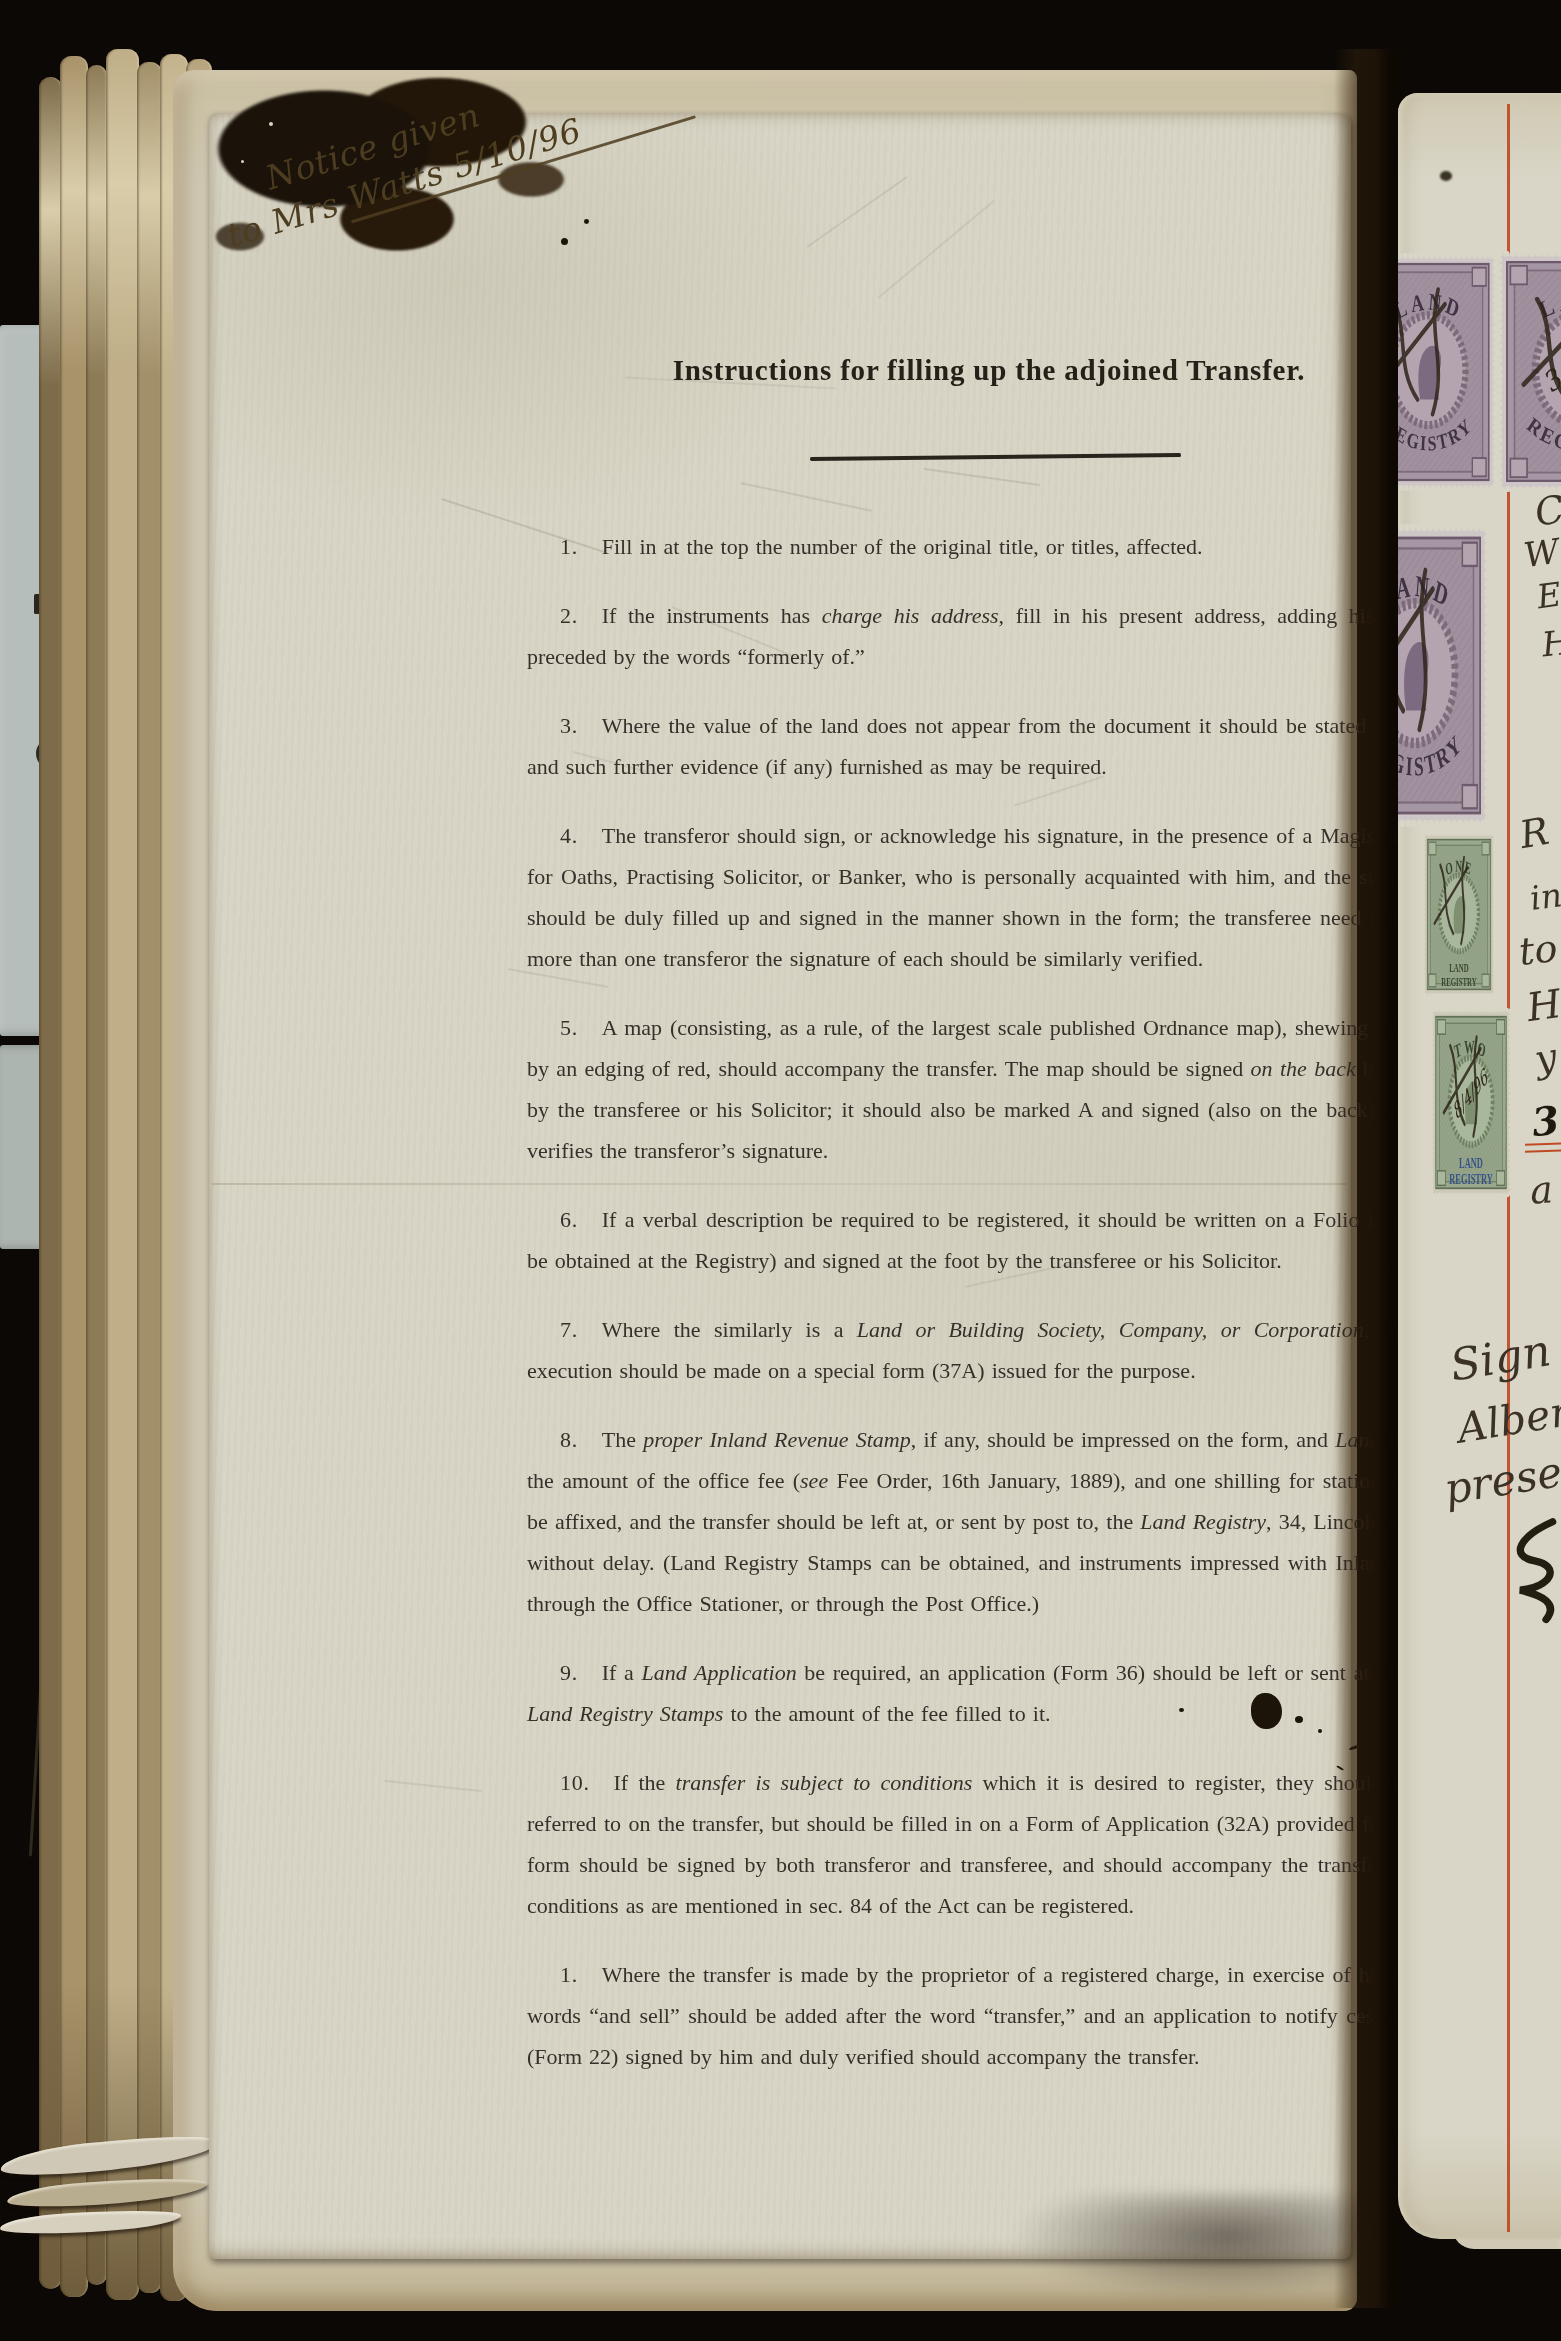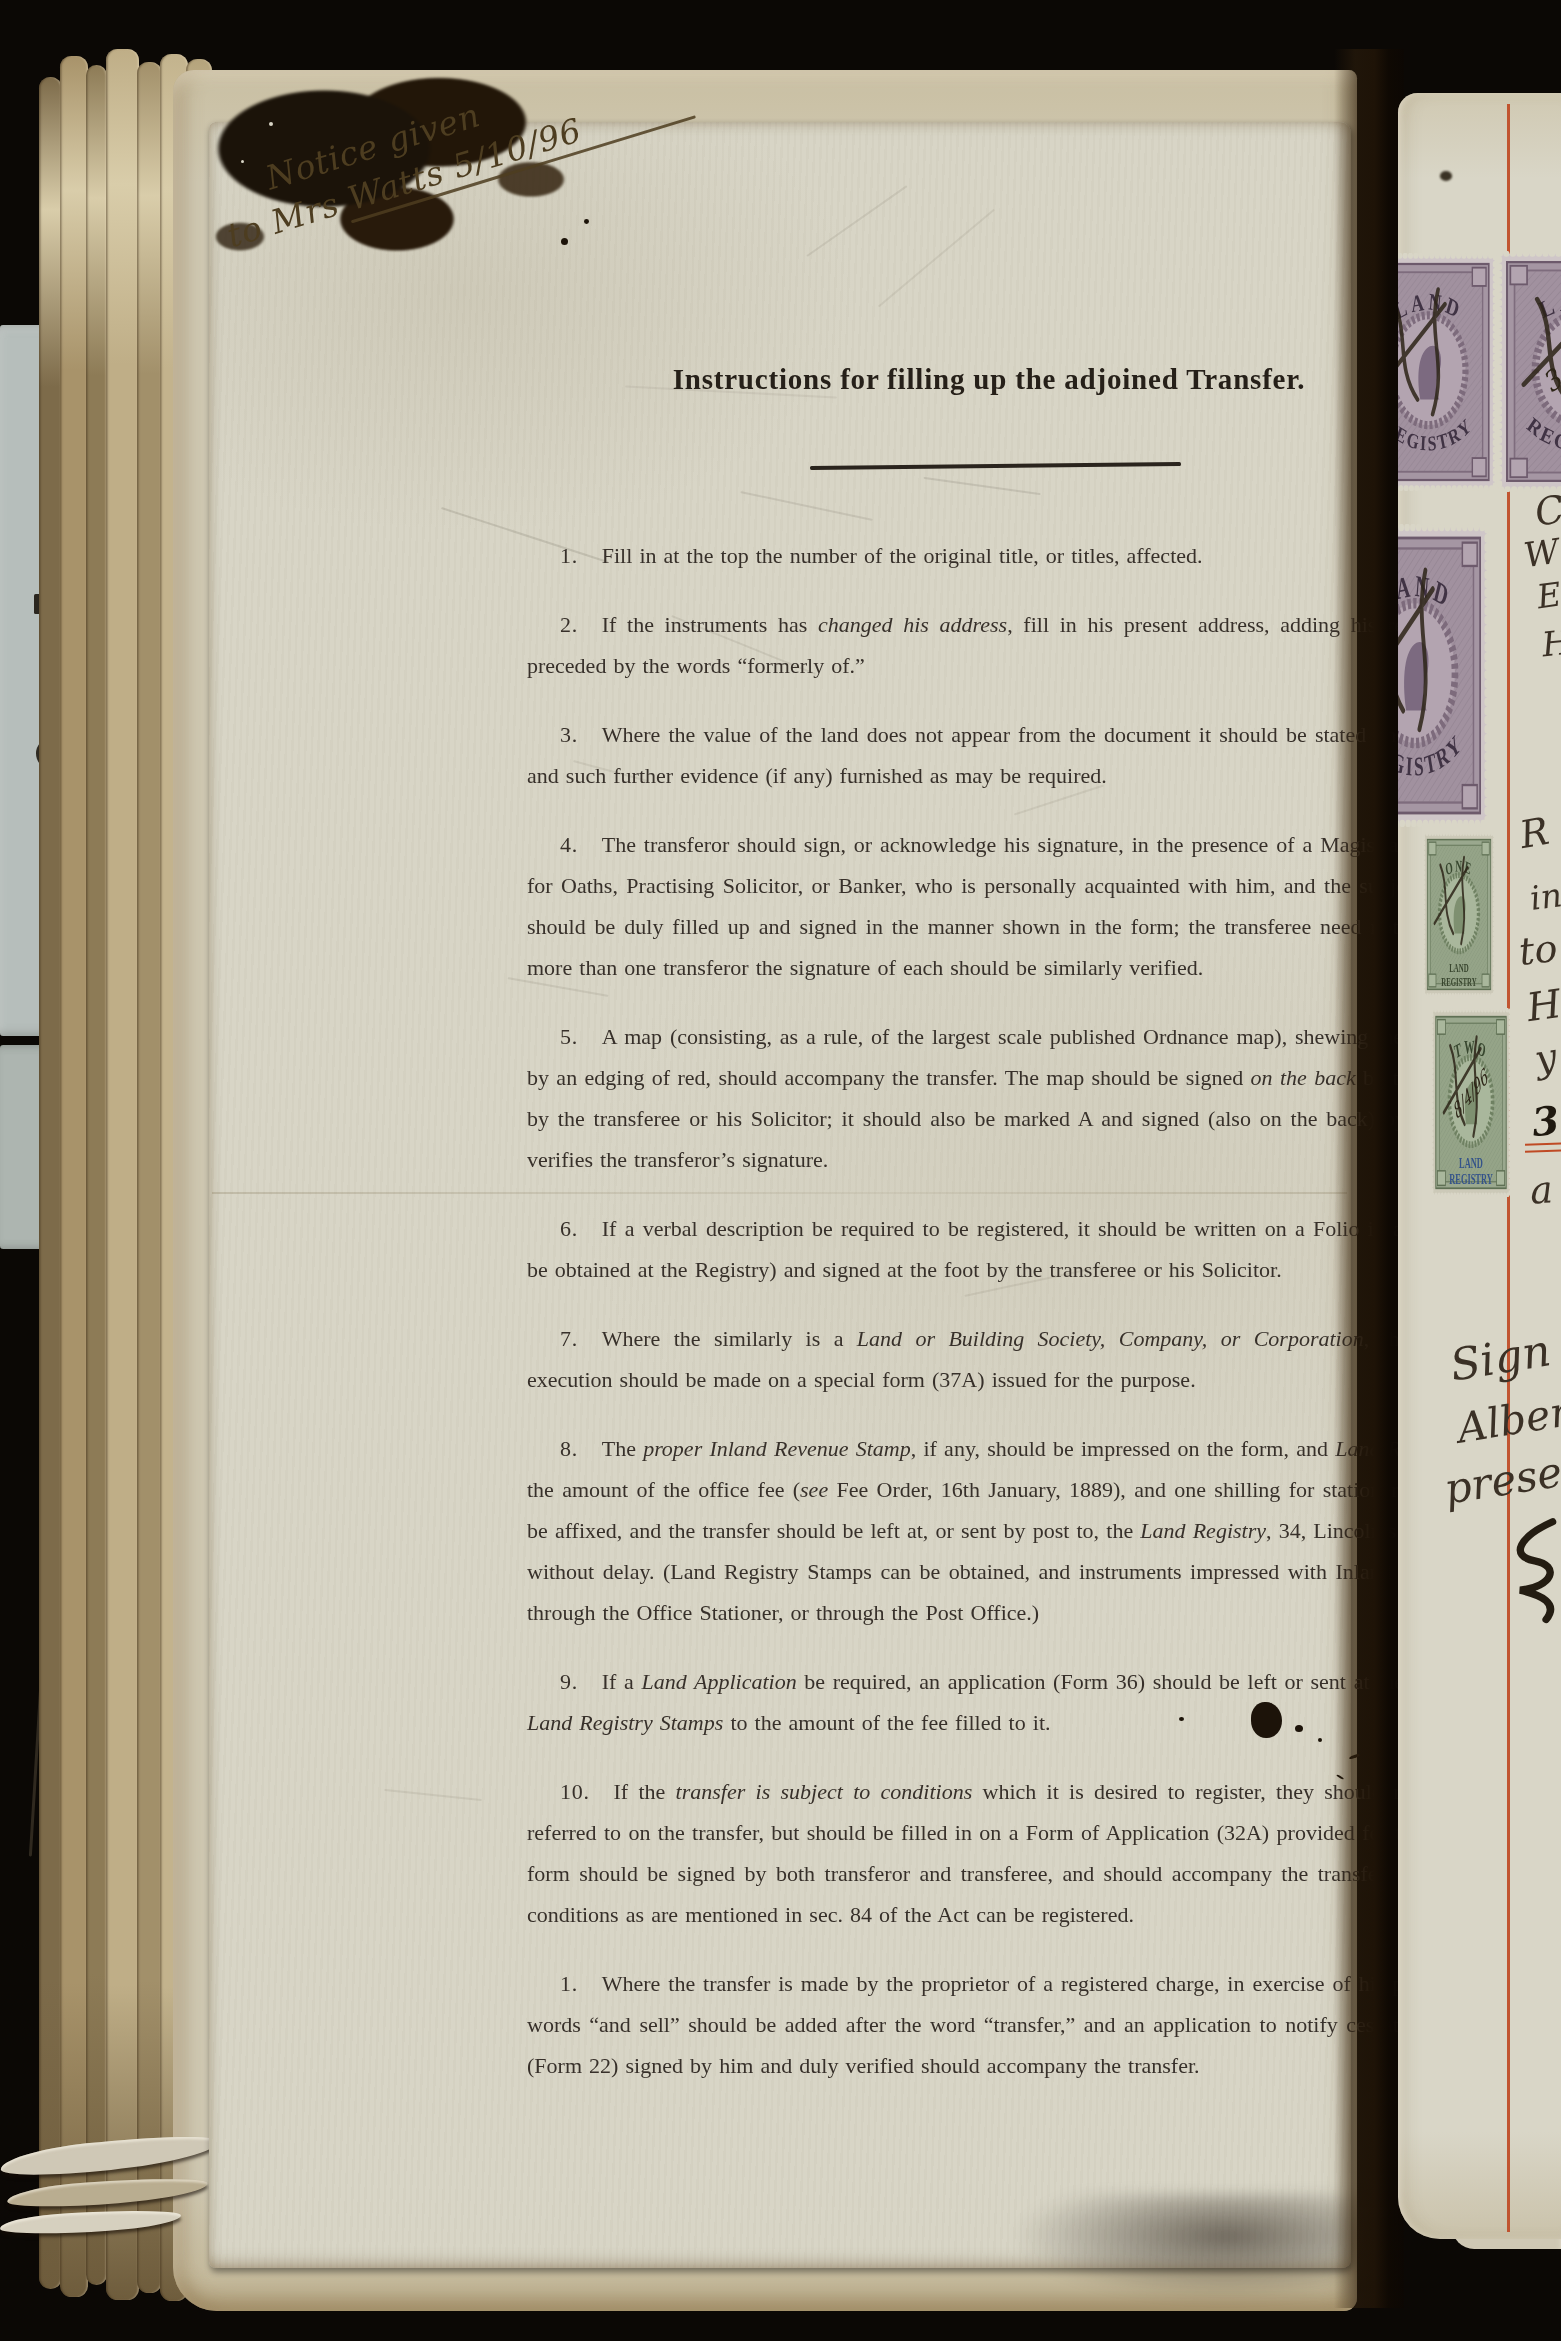--- a/index.html
+++ b/index.html
@@ -20,21 +20,21 @@
   .strip{position:absolute;border-radius:11.4px;}
   .stack-strip{position:absolute;z-index:3;}
   
   .ledger{position:absolute;left:173px;top:70px;width:1184px;height:2241px;z-index:3;
     background:linear-gradient(180deg,#c9bfa2 0,#cfc8b2 5%,#cfc8b2 94%,#c2b696 100%);
     border-radius:21px 8.2px 13px 44px;
     box-shadow:inset 0 8.2px 14.7px rgba(255,250,235,.4), inset -8.2px -11.4px 24.5px rgba(120,90,45,.45),
                inset 11.4px 0 19.6px rgba(130,100,55,.3);}
   .ledger-smudge{position:absolute;left:457px;top:2192px;width:342px;height:57px;z-index:4;
     background:radial-gradient(ellipse at 50% 50%, rgba(110,80,40,.38), rgba(110,80,40,0) 70%);filter:blur(2.4px);}
-  .sheet{position:absolute;left:209px;top:122px;width:1142px;height:2146px;z-index:4;
+  .sheet{position:absolute;left:209px;top:113px;width:1142px;height:2146px;z-index:4;
     background:
       radial-gradient(ellipse 571px 342px at 22% 8%, rgba(145,132,100,.14), transparent 70%),
       radial-gradient(ellipse 734px 489px at 80% 50%, rgba(150,138,105,.10), transparent 75%),
       repeating-linear-gradient(92deg, rgba(125,115,88,.045) 0 2.4px, rgba(0,0,0,0) 2.4px 6.5px),
       #d8d5c6;
     border-radius:6.5px 11.4px 8.2px 6.5px;
     box-shadow:inset -13px 0 21px -8.2px rgba(110,85,45,.5), inset 0 -9.8px 18px -8.2px rgba(110,85,45,.45),
                inset 4.1px 4.1px 13px -4.9px rgba(110,85,45,.32), 1.6px 3.3px 6.5px rgba(0,0,0,.4);}
   .crease{position:absolute;left:3.3px;top:1070px;width:1135px;height:2.4px;
     background:linear-gradient(90deg,rgba(110,95,60,.22),rgba(110,95,60,.08) 60%,rgba(110,95,60,.2));}
@@ -120,21 +120,21 @@
         <div class="ghost" style="left: 754px; top: 1158px; width: 143px; height: 2.4px; opacity: 0.12; transform: rotate(-12deg);"></div>
         <div class="ghost" style="left: 175px; top: 1672px; width: 98px; height: 2.4px; opacity: 0.12; transform: rotate(6deg);"></div>
         <div class="ghost" style="left: 363px; top: 648px; width: 77px; height: 2.4px; opacity: 0.12; transform: rotate(15deg);"></div>
         <div class="ghost" style="left: 803px; top: 677px; width: 94px; height: 2.4px; opacity: 0.12; transform: rotate(-18deg);"></div>
         <div class="ghost" style="left: 457px; top: 522px; width: 155px; height: 2.4px; opacity: 0.14; transform: rotate(22deg);"></div>
       </div>
     <div class="title">Instructions for filling up the adjoined Transfer.</div>
     <div class="rule"></div>
     <div class="paras">
         <p><span class="pnum">1.  </span><span>Fill in at the top the number of the original title, or titles, affected.</span></p>
-        <p><span class="pnum">2.  </span><span>If the instruments has </span><i>changed his address</i><span>, fill in his present address, adding his registered address, preceded by the words “formerly of.”</span></p>
+        <p><span class="pnum">2.  </span><span>If the instruments has </span><i>charge his address</i><span>, fill in his present address, adding his registered address, preceded by the words “formerly of.”</span></p>
         <p><span class="pnum">3.  </span><span>Where the value of the land does not appear from the document it should be stated on a separate paper, and such further evidence (if any) furnished as may be required.</span></p>
         <p><span class="pnum">4.  </span><span>The transferor should sign, or acknowledge his signature, in the presence of a Magistrate, Commissioner for Oaths, Practising Solicitor, or Banker, who is personally acquainted with him, and the subjoined </span><i>Verification</i><span> should be duly filled up and signed in the manner shown in the form; the transferee need not sign.  If there be more than one transferor the signature of each should be similarly verified.</span></p>
         <p><span class="pnum">5.  </span><span>A map (consisting, as a rule, of the largest scale published Ordnance map), shewing the part disposed of by an edging of red, should accompany the transfer.  The map should be signed </span><i>on the back</i><span> by the transferor, and by the transferee or his Solicitor; it should also be marked A and signed (also on the back) by the person who verifies the transferor’s signature.</span></p>
         <p><span class="pnum">6.  </span><span>If a verbal description be required to be registered, it should be written on a Folio in a special form (to be obtained at the Registry) and signed at the foot by the transferee or his Solicitor.</span></p>
         <p><span class="pnum">7.  </span><span>Where the similarly is a </span><i>Land or Building Society, Company, or Corporation</i><span>, the verification of execution should be made on a special form (37A) issued for the purpose.</span></p>
         <p><span class="pnum">8.  </span><span>The </span><i>proper Inland Revenue Stamp</i><span>, if any, should be impressed on the form, and </span><i>Land Registry Stamps</i><span> to the amount of the office fee (</span><i>see</i><span> Fee Order, 16th January, 1889), and one shilling for stationer’s charges should be affixed, and the transfer should be left at, or sent by post to, the </span><i>Land Registry</i><span>, 34, Lincoln’s Inn Fields, W.C., without delay.  (Land Registry Stamps can be obtained, and instruments impressed with Inland Revenue Stamps, through the Office Stationer, or through the Post Office.)</span></p>
         <p><span class="pnum">9.  </span><span>If a </span><i>Land Application</i><span> be required, an application (Form 36) should be left or sent at the same time, with </span><i>Land Registry Stamps</i><span> to the amount of the fee filled to it.</span></p>
         <p><span class="pnum">10.  </span><span>If the </span><i>transfer is subject to conditions</i><span> which it is desired to register, they should not be entered or referred to on the transfer, but should be filled in on a Form of Application (32A) provided for the purpose.  Such form should be signed by both transferor and transferee, and should accompany the transfer.  N.B.—Only such conditions as are mentioned in sec. 84 of the Act can be registered.</span></p>
         <p><span class="pnum">1.  </span><span>Where the transfer is made by the proprietor of a registered charge, in exercise of his power of sale, the words “and sell” should be added after the word “transfer,” and an application to notify cessation of the charge (Form 22) signed by him and duly verified should accompany the transfer.</span></p>
       </div>

